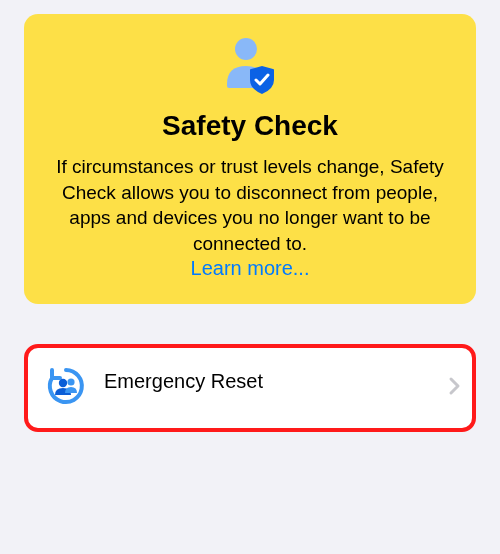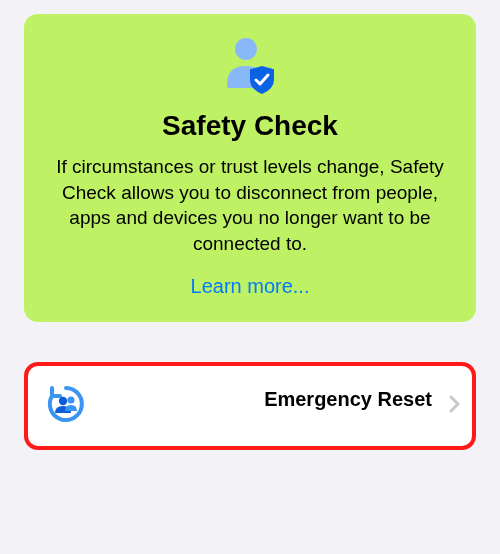--- a/index.html
+++ b/index.html
@@ -8,21 +8,21 @@
       box-sizing: border-box;
     }
     body {
       width: 500px;
       height: 554px;
       background: #f2f2f7;
       font-family: -apple-system, BlinkMacSystemFont, "Segoe UI", Helvetica, Arial, sans-serif;
       padding: 14px 24px 20px 24px;
     }
     .card {
-      background: #bef264;
+      background: #fde047;
       border-radius: 14px;
       padding: 20px 16px 24px 16px;
       text-align: center;
     }
     .icon-wrap {
       display: flex;
       justify-content: center;
       margin-bottom: 14px;
       margin-top: 2px;
     }
@@ -30,21 +30,20 @@
       font-size: 28px;
       font-weight: 700;
       color: #000;
       margin-bottom: 12px;
     }
     .description {
       font-size: 19px;
       line-height: 1.35;
       color: #000;
       font-weight: 400;
-      margin-bottom: 18px;
       padding: 0 4px;
     }
     .learn-more {
       font-size: 20px;
       color: #007aff;
       font-weight: 500;
       cursor: pointer;
       display: inline-block;
     }
     .spacer {
@@ -61,24 +60,23 @@
       cursor: pointer;
     }
     .reset-icon {
       flex: 0 0 auto;
     }
     .reset-text {
       flex: 1 1 auto;
     }
     .reset-title {
       font-size: 20px;
-      font-weight: 700;
+      font-weight: 400;
       color: #000;
       margin-bottom: 12px;
-      text-align: right;
     }
     .reset-desc {
       font-size: 19px;
       line-height: 1.3;
       color: #8a8a8e;
       font-weight: 400;
     }
     .chevron {
       flex: 0 0 auto;
       color: #c7c7cc;

